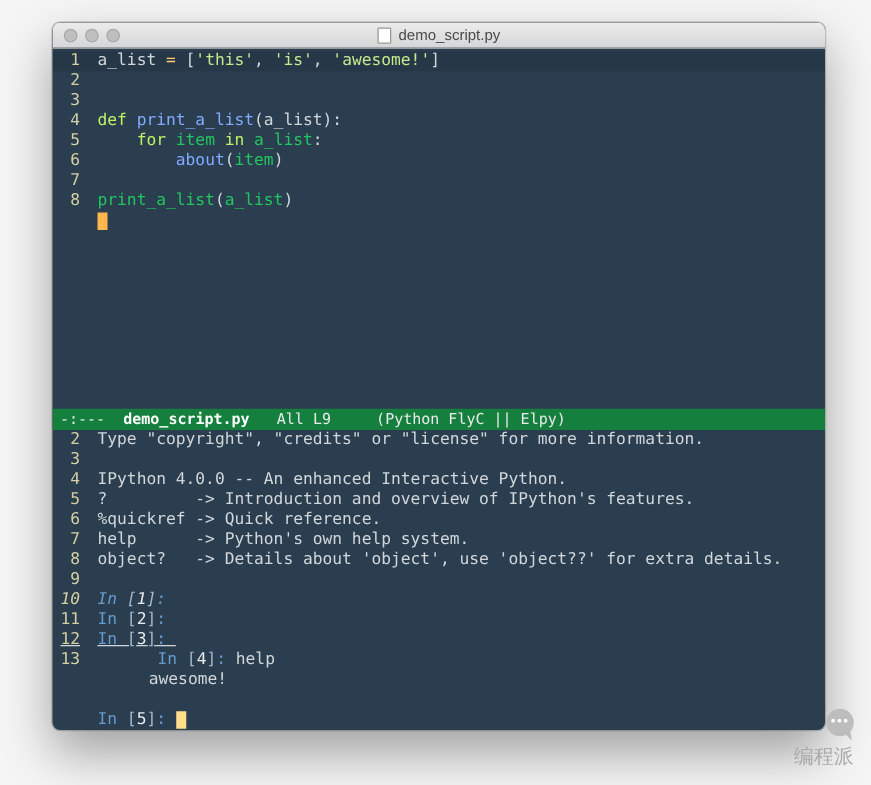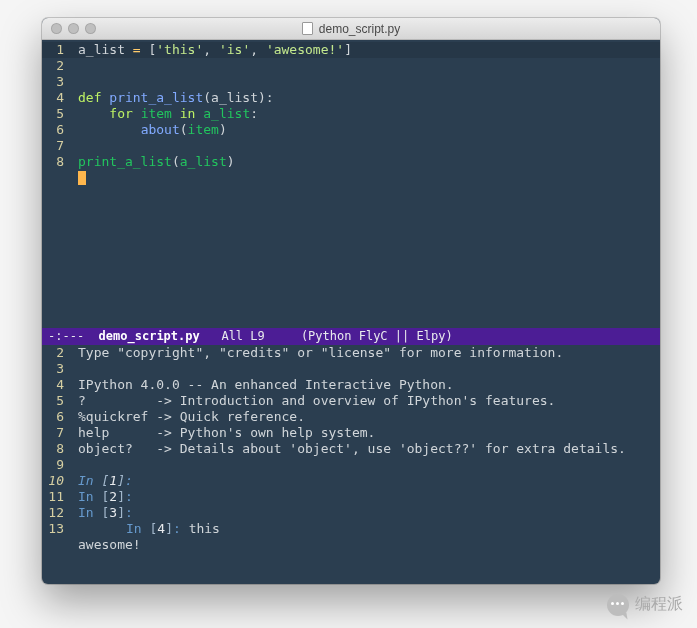--- a/index.html
+++ b/index.html
@@ -35,34 +35,34 @@
   .fn { color: #82aaff; }       
   .var { color: #d1d6da; }
   .str { color: #c3e88d; }
   .punc { color: #d1d6da; }
   .op { color: #ffcb6b; }
   .white { color: #22c55e; }
   .curs { display:inline-block; width:8px; height:14px; background:#ffb74d; vertical-align:text-bottom; }
   .curs-y { display:inline-block; width:8px; height:14px; background:#ffe08a; vertical-align:text-bottom; }
 
   .modeline {
-    background: #4c1d95; color: #e8eaed; height: 17px; line-height: 17px;
+    background: #15803d; color: #e8eaed; height: 17px; line-height: 17px;
     font-size: 12px; padding: 0 6px; white-space: pre;
   }
   .modeline .strong { color: #fff; font-weight: bold; }
 
   .repl { display: flex; flex-direction: column; }
   .prompt-in { color: #6699cc; }
   .prompt-bracket { color: #a3b8cc; }
   .prompt-num { color: #e8eaed; }
   .repl-out, .repl-text { color: #d1d6da; }
 
   .watermark {
-    position: absolute; right: 14px; bottom: 12px; display: flex; align-items: flex-start; gap: 6px;
-    font: 16px "PingFang SC","Hiragino Sans GB","Microsoft YaHei",sans-serif; color: #aaa;
+    position: absolute; right: 14px; bottom: 12px; display: flex; align-items: flex-end; gap: 6px;
+    font: 16px "PingFang SC","Hiragino Sans GB","Microsoft YaHei",sans-serif; color: #aaa; flex-direction: column;
   }
   .wm-bubble { width: 22px; height: 22px; border-radius: 50%; background: #bdbdbd; position: relative; }
   .wm-bubble::after { content:""; position:absolute; bottom:-4px; right:2px; width:0; height:0;
     border-left:5px solid transparent; border-top:7px solid #bdbdbd; transform: rotate(-10deg); }
   .wm-dots { position:absolute; top:8px; left:4px; display:flex; gap:2px; }
   .wm-dots span { width:3px; height:3px; background:#fff; border-radius:50%; display:block; }
 </style>
 </head>
 <body>
 <div class="stage">
@@ -160,35 +160,39 @@
               <div class="code"><span class="repl-text"></span></div>
             </div>
             <div class="line" style="display: flex; font-style: italic;">
               <div class="gutter">10</div>
               <div class="code"><span><span class="prompt-in">In </span><span class="prompt-bracket">[</span><span class="prompt-num">1</span><span class="prompt-bracket">]</span><span class="prompt-in">: </span></span><span class="repl-out"></span></div>
             </div>
             <div class="line" style="display: flex; align-items: center;">
               <div class="gutter">11</div>
               <div class="code"><span><span class="prompt-in">In </span><span class="prompt-bracket">[</span><span class="prompt-num">2</span><span class="prompt-bracket">]</span><span class="prompt-in">: </span></span><span class="repl-out"></span></div>
             </div>
-            <div class="line" style="display: flex;">
+            <div class="line" style="display: flex; text-decoration: underline;">
               <div class="gutter">12</div>
               <div class="code"><span><span class="prompt-in">In </span><span class="prompt-bracket">[</span><span class="prompt-num">3</span><span class="prompt-bracket">]</span><span class="prompt-in">: </span></span><span class="repl-out"></span></div>
             </div>
             <div class="line" style="display: flex; gap: 48px;">
               <div class="gutter">13</div>
-              <div class="code"><span><span class="prompt-in">In </span><span class="prompt-bracket">[</span><span class="prompt-num">4</span><span class="prompt-bracket">]</span><span class="prompt-in">: </span></span><span class="repl-out">this</span></div>
-            </div>
-            <div class="line" style="display: flex;">
+              <div class="code"><span><span class="prompt-in">In </span><span class="prompt-bracket">[</span><span class="prompt-num">4</span><span class="prompt-bracket">]</span><span class="prompt-in">: </span></span><span class="repl-out">help</span></div>
+            </div>
+            <div class="line" style="display: flex; padding-left: 41px;">
               <div class="gutter"></div>
               <div class="code"><span class="repl-text">awesome!</span></div>
             </div>
             <div class="line" style="display: flex;">
               <div class="gutter"></div>
               <div class="code"><span class="repl-text"></span></div>
+            </div>
+            <div class="line" style="display: flex;">
+              <div class="gutter"></div>
+              <div class="code"><span><span class="prompt-in">In </span><span class="prompt-bracket">[</span><span class="prompt-num">5</span><span class="prompt-bracket">]</span><span class="prompt-in">: </span></span><span class="repl-out"></span><span class="curs-y"></span></div>
             </div>
           </div>
     </div>
 
   </div>
 </div>
 
 <div class="watermark">
   <div class="wm-bubble">
         <div class="wm-dots">

